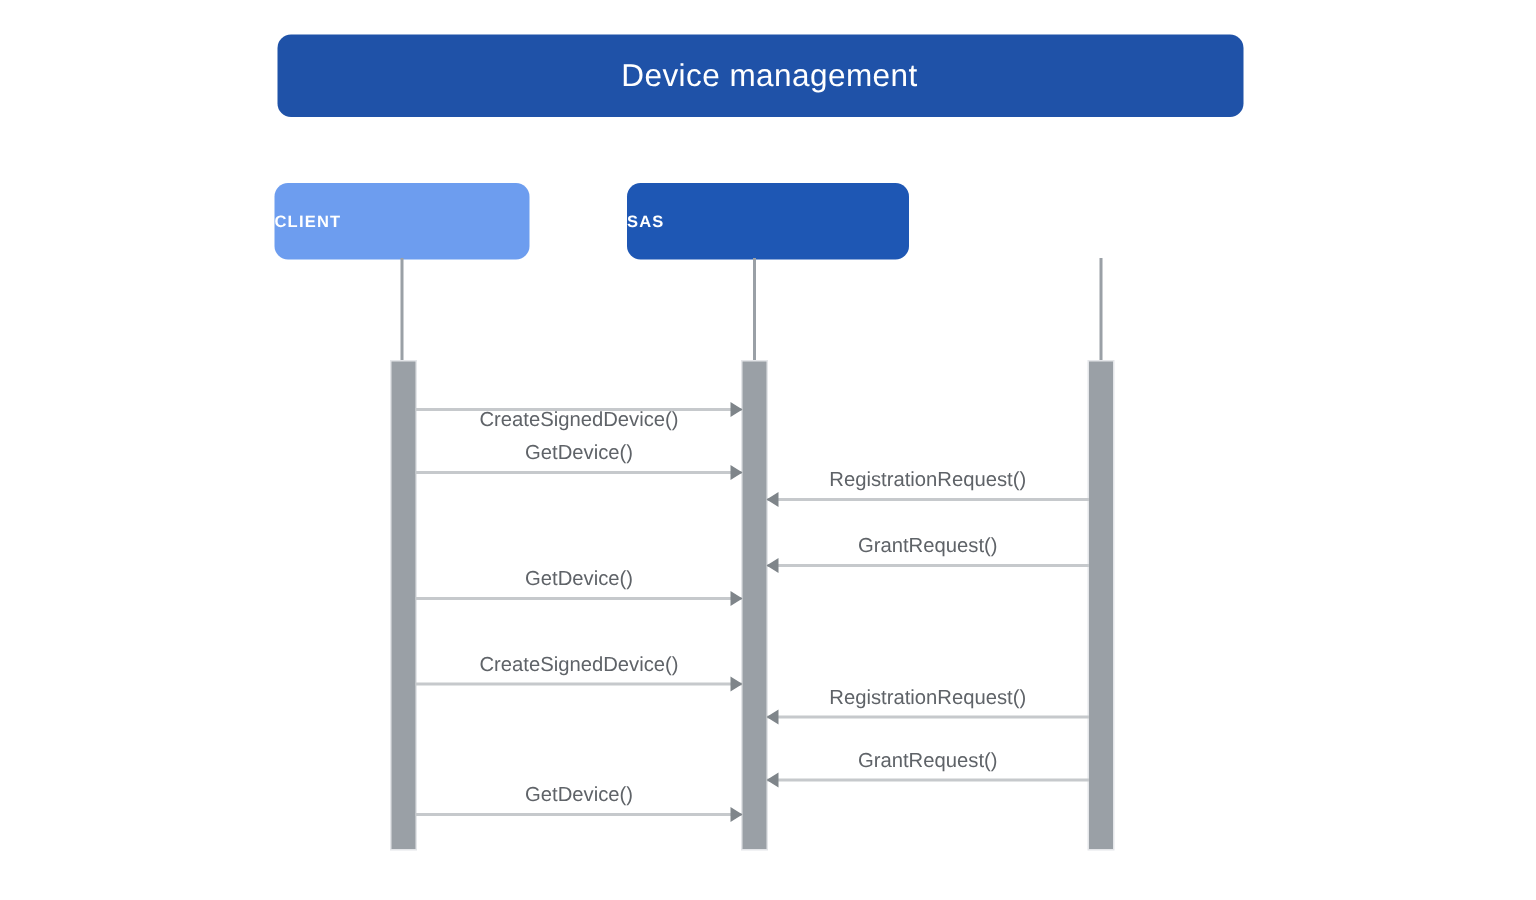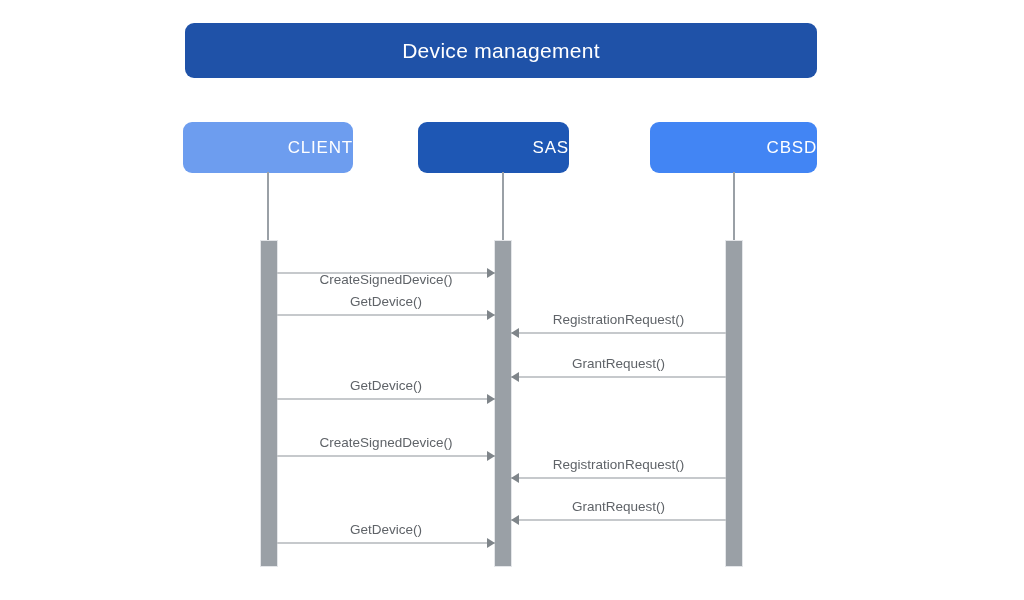--- a/index.html
+++ b/index.html
@@ -19,33 +19,33 @@
     position:relative;
     width:1024px;height:600px;
     background:#ffffff;
     font-family:"Liberation Sans", sans-serif;
     overflow:hidden;
   }
   .title-bar{
     position:absolute;left:185px;top:23px;width:632px;height:55px;
     background:var(--title-bg);
     border-radius:9px;
-    display:flex;align-items:center;justify-content:center;
+    display:flex;align-items:center;justify-content:center;padding-left:12px;
   }
   .title-bar span{
     color:#ffffff;font-size:21px;letter-spacing:0.3px;
   }
   .actor{
     position:absolute;top:122px;height:51px;
     border-radius:9px;
-    display:flex;align-items:center;justify-content:flex-end;
-    color:#ffffff;font-weight:normal;font-size:17px;letter-spacing:0.8px;
+    display:flex;align-items:center;justify-content:flex-start;
+    color:#ffffff;font-weight:bold;font-size:11px;letter-spacing:0.8px;
   }
   .actor-client{left:183px;width:170px;background:var(--client-bg);}
-  .actor-sas{left:418px;width:151px;background:var(--sas-bg);}
+  .actor-sas{left:418px;width:188px;background:var(--sas-bg);}
   .actor-cbsd{left:650px;width:167px;background:var(--cbsd-bg);}
   .lifeline{
     position:absolute;width:2px;background:var(--lifeline);
   }
   .activation{
     position:absolute;width:16px;background:var(--bar);
     box-shadow:0 0 0 1px var(--bar-edge);
   }
   .msg-line{
     position:absolute;height:2px;background:var(--line);
@@ -71,23 +71,20 @@
   <div class="title-bar">
     <span>Device management</span>
   </div>
 
   <div class="actor actor-client">
     <span>CLIENT</span>
   </div>
   <div class="actor actor-sas">
     <span>SAS</span>
   </div>
-  <div class="actor actor-cbsd">
-    <span>CBSD</span>
-  </div>
 
 <div class="lifeline" style="left: 267px; top: 172px; height: 69px;"></div>
     <div class="activation" style="left: 261px; top: 241px; height: 325px;"></div>
     <div class="lifeline" style="left: 502px; top: 172px; height: 69px;"></div>
     <div class="activation" style="left: 495px; top: 241px; height: 325px;"></div>
     <div class="lifeline" style="left: 733px; top: 172px; height: 69px;"></div>
     <div class="activation" style="left: 726px; top: 241px; height: 325px;"></div>
     <div class="msg-line" style="left: 277px; top: 272px; width: 218px;"></div>
     <div class="arrowhead right" style="top: 268px; left: 487px;"></div>
     <div class="msg-label" style="left: 386px; top: 252px; margin-top: 20px;">CreateSignedDevice()</div>

